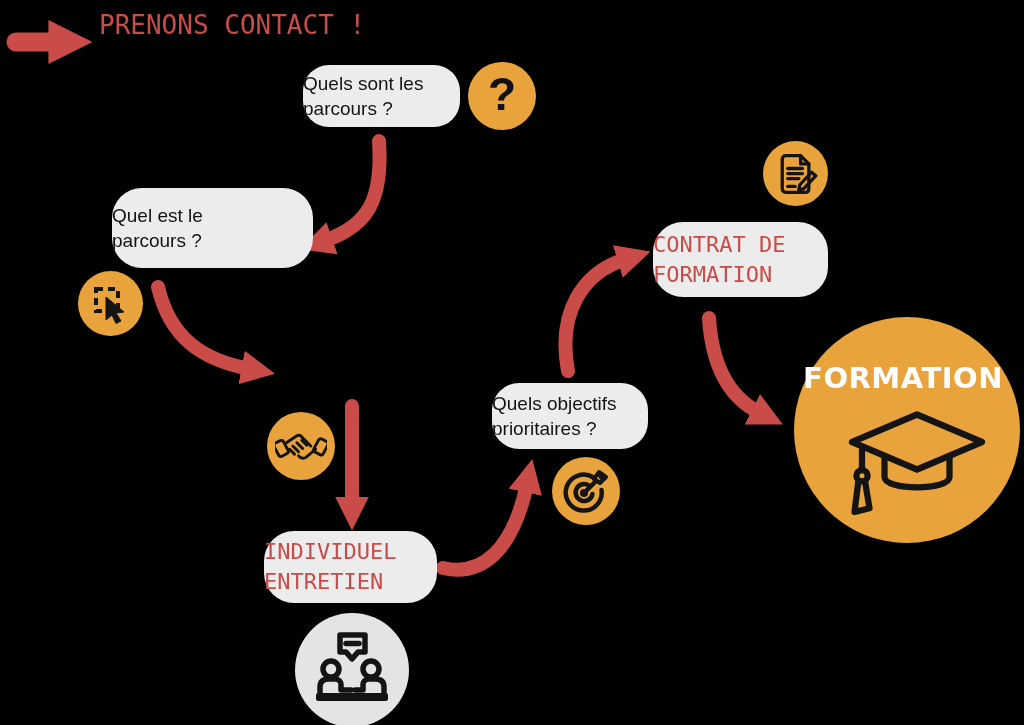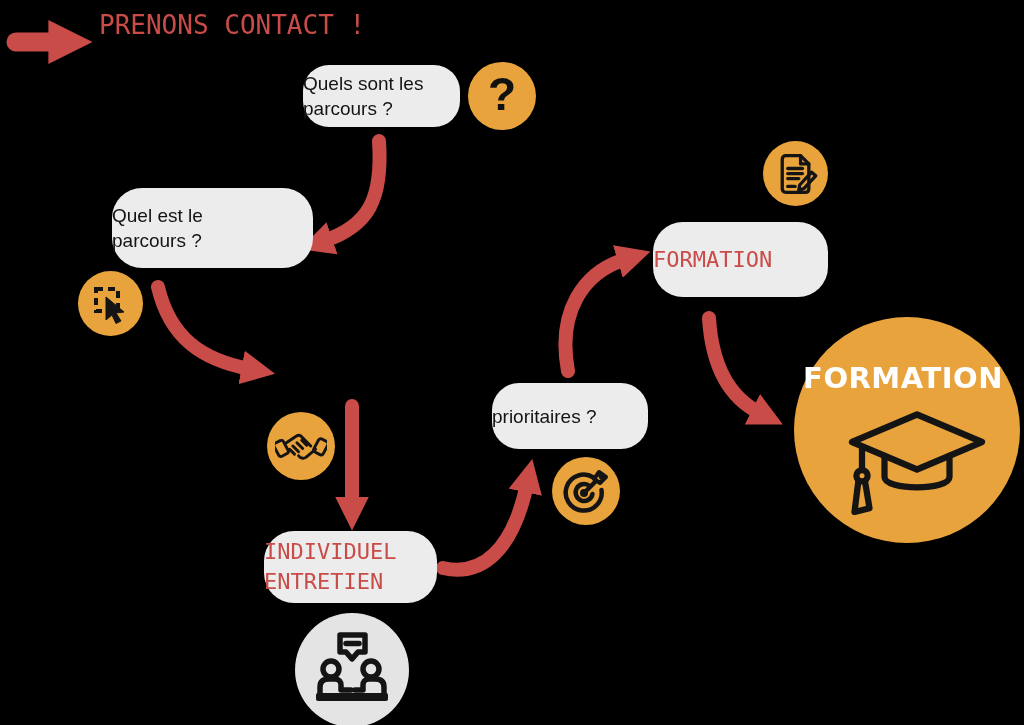--- a/index.html
+++ b/index.html
@@ -88,24 +88,26 @@
     <span>parcours ?</span>
   </div>
 
 
   <div class="bubble red-label" style="left:264px;top:531px;width:173px;height:72px;border-radius:30px;">
     <span>INDIVIDUEL</span>
     <span>ENTRETIEN</span>
   </div>
 
   <div class="bubble" style="left:492px;top:383px;width:156px;height:66px;border-radius:27px;">
+    <span>Quels objectifs</span>
     <span>prioritaires ?</span>
   </div>
 
   <div class="bubble red-label" style="left:653px;top:222px;width:175px;height:75px;border-radius:30px;">
+    <span>CONTRAT DE</span>
     <span>FORMATION</span>
   </div>
 
   <div class="icon-circle" style="left:468px;top:62px;width:68px;height:68px;">
     <span id="question-glyph">?</span>
   </div>
 
   <div class="icon-circle" style="left:78px;top:271px;width:65px;height:65px;">
     <svg width="40" height="40" viewBox="0 0 40 40">
       <path d="M5,5 H27 V27 H5 Z" fill="none" stroke="#141414" stroke-width="4" stroke-dasharray="7 5" stroke-linecap="butt"></path>

